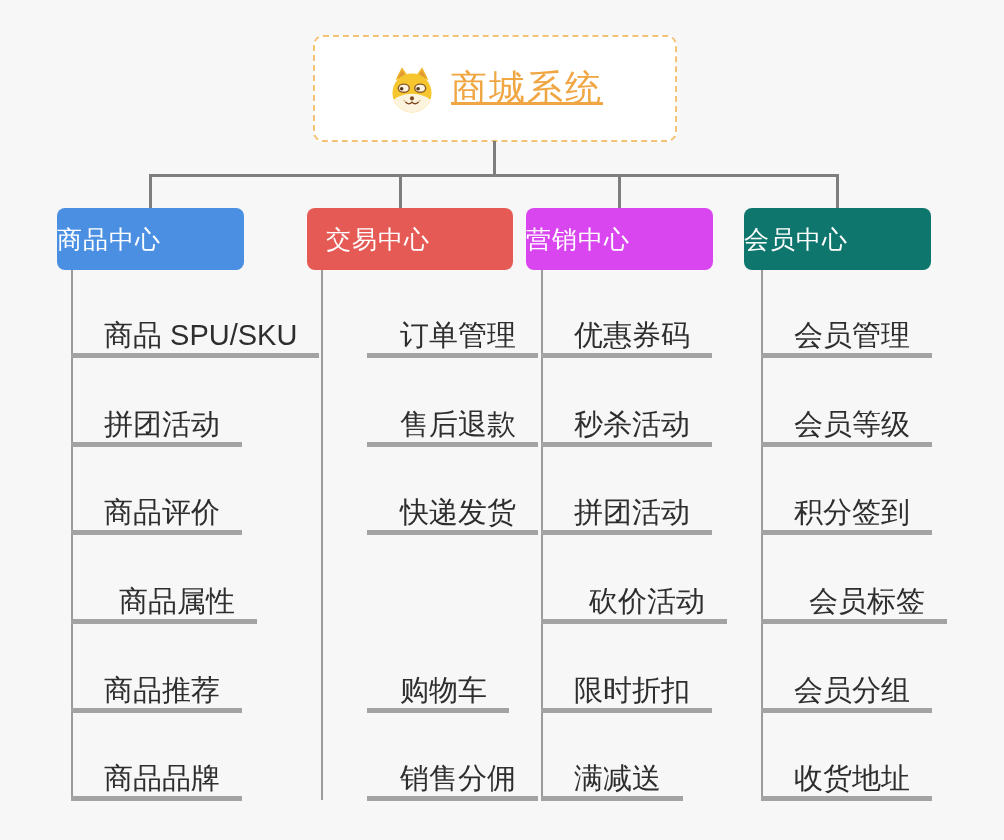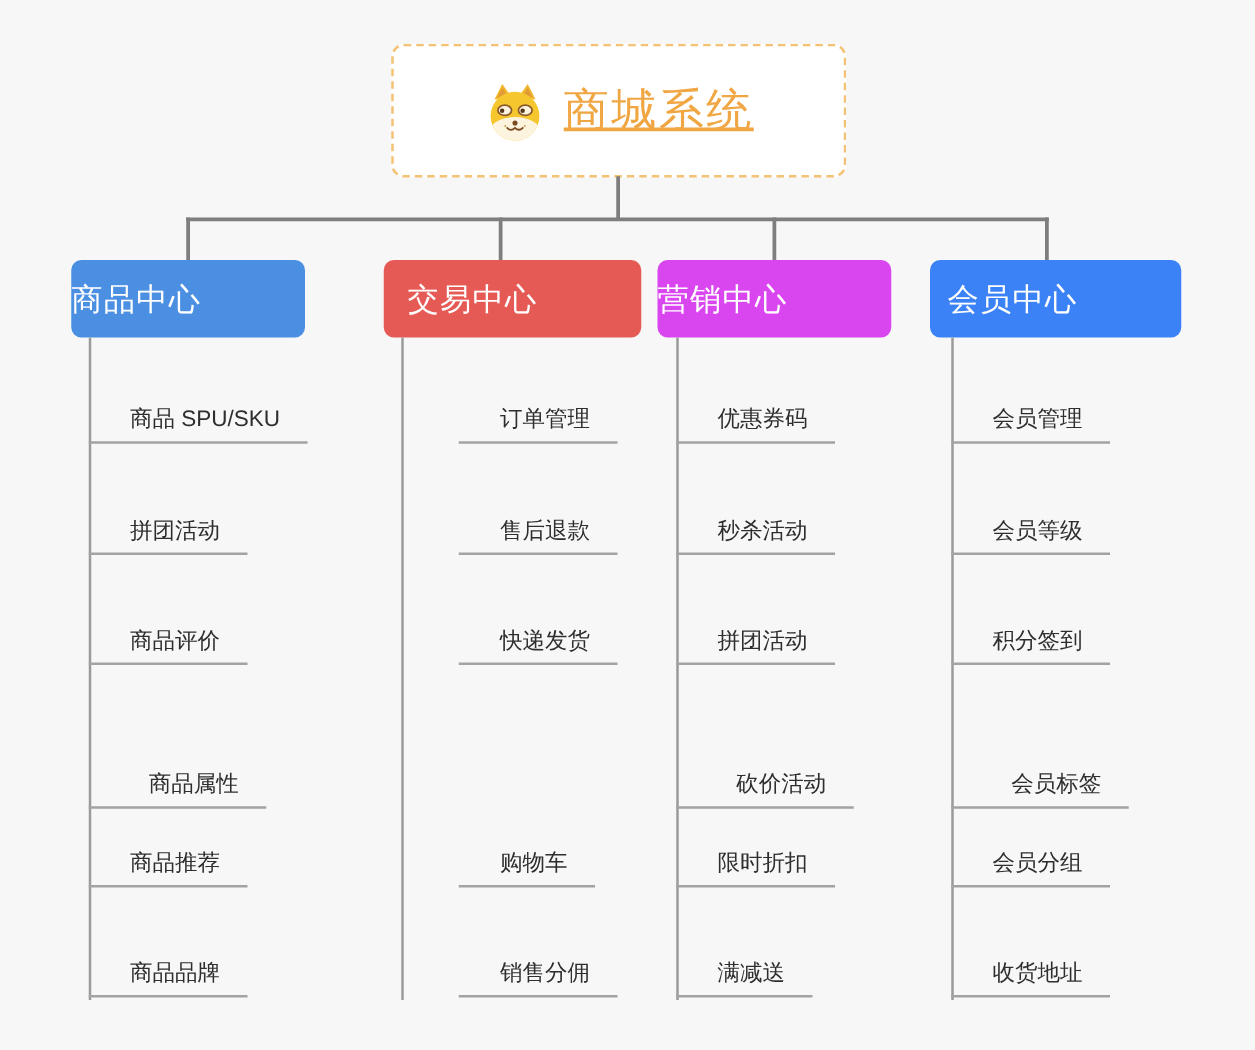--- a/index.html
+++ b/index.html
@@ -74,33 +74,33 @@
   .spine-1 { left: 71px; }
   .spine-2 { left: 321px; }
   .spine-3 { left: 541px; }
   .spine-4 { left: 761px; }
   
   .leaf {
     position: absolute;
     height: 36px;
     line-height: 36px;
     padding: 0 22px 0 33px;
-    border-bottom: 2px solid #a3a3a3;
-    font-size: 18px;
+    border-bottom: 5px solid #a3a3a3;
+    font-size: 29px;
     color: #2E2E2E;
     white-space: nowrap;
   }
   .col-1 { left: 71px; }
   .col-2 { left: 321px; margin-left: 46px; }
   .col-3 { left: 541px; }
   .col-4 { left: 761px; }
   .row-1 { top: 317px; }
   .row-2 { top: 406px; }
   .row-3 { top: 494px; }
-  .row-4 { top: 609px; padding-left: 48px; }
+  .row-4 { top: 583px; padding-left: 48px; }
   .row-5 { top: 672px; }
   .row-6 { top: 760px; }
 </style>
 </head>
 <body>
 
 <div class="stage">
 
   <div class="root-node">
     <svg class="root-icon" viewBox="0 0 64 64" aria-hidden="true">
@@ -140,21 +140,21 @@
 
   <div class="branch-node branch-1" style="background: rgb(74, 143, 226);">
     <span>商品中心</span>
   </div>
   <div class="branch-node branch-2" style="background: rgb(230, 90, 85);">
     <span>交易中心</span>
   </div>
   <div class="branch-node branch-3" style="background: #d946ef;">
     <span>营销中心</span>
   </div>
-  <div class="branch-node branch-4" style="background: #3b82f6; padding-left: 14px;">
+  <div class="branch-node branch-4" style="background: #0f766e;">
     <span>会员中心</span>
   </div>
 
   <div class="spine spine-1"></div>
   <div class="spine spine-2"></div>
   <div class="spine spine-3"></div>
   <div class="spine spine-4"></div>
 
   <div class="leaf col-1 row-1">商品 SPU/SKU</div>
   <div class="leaf col-1 row-2">拼团活动</div>

